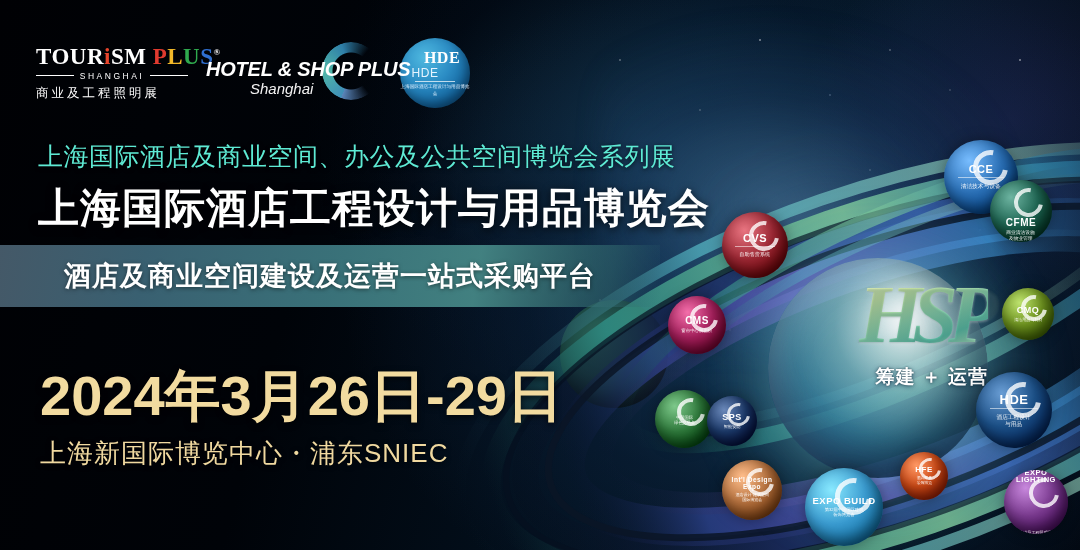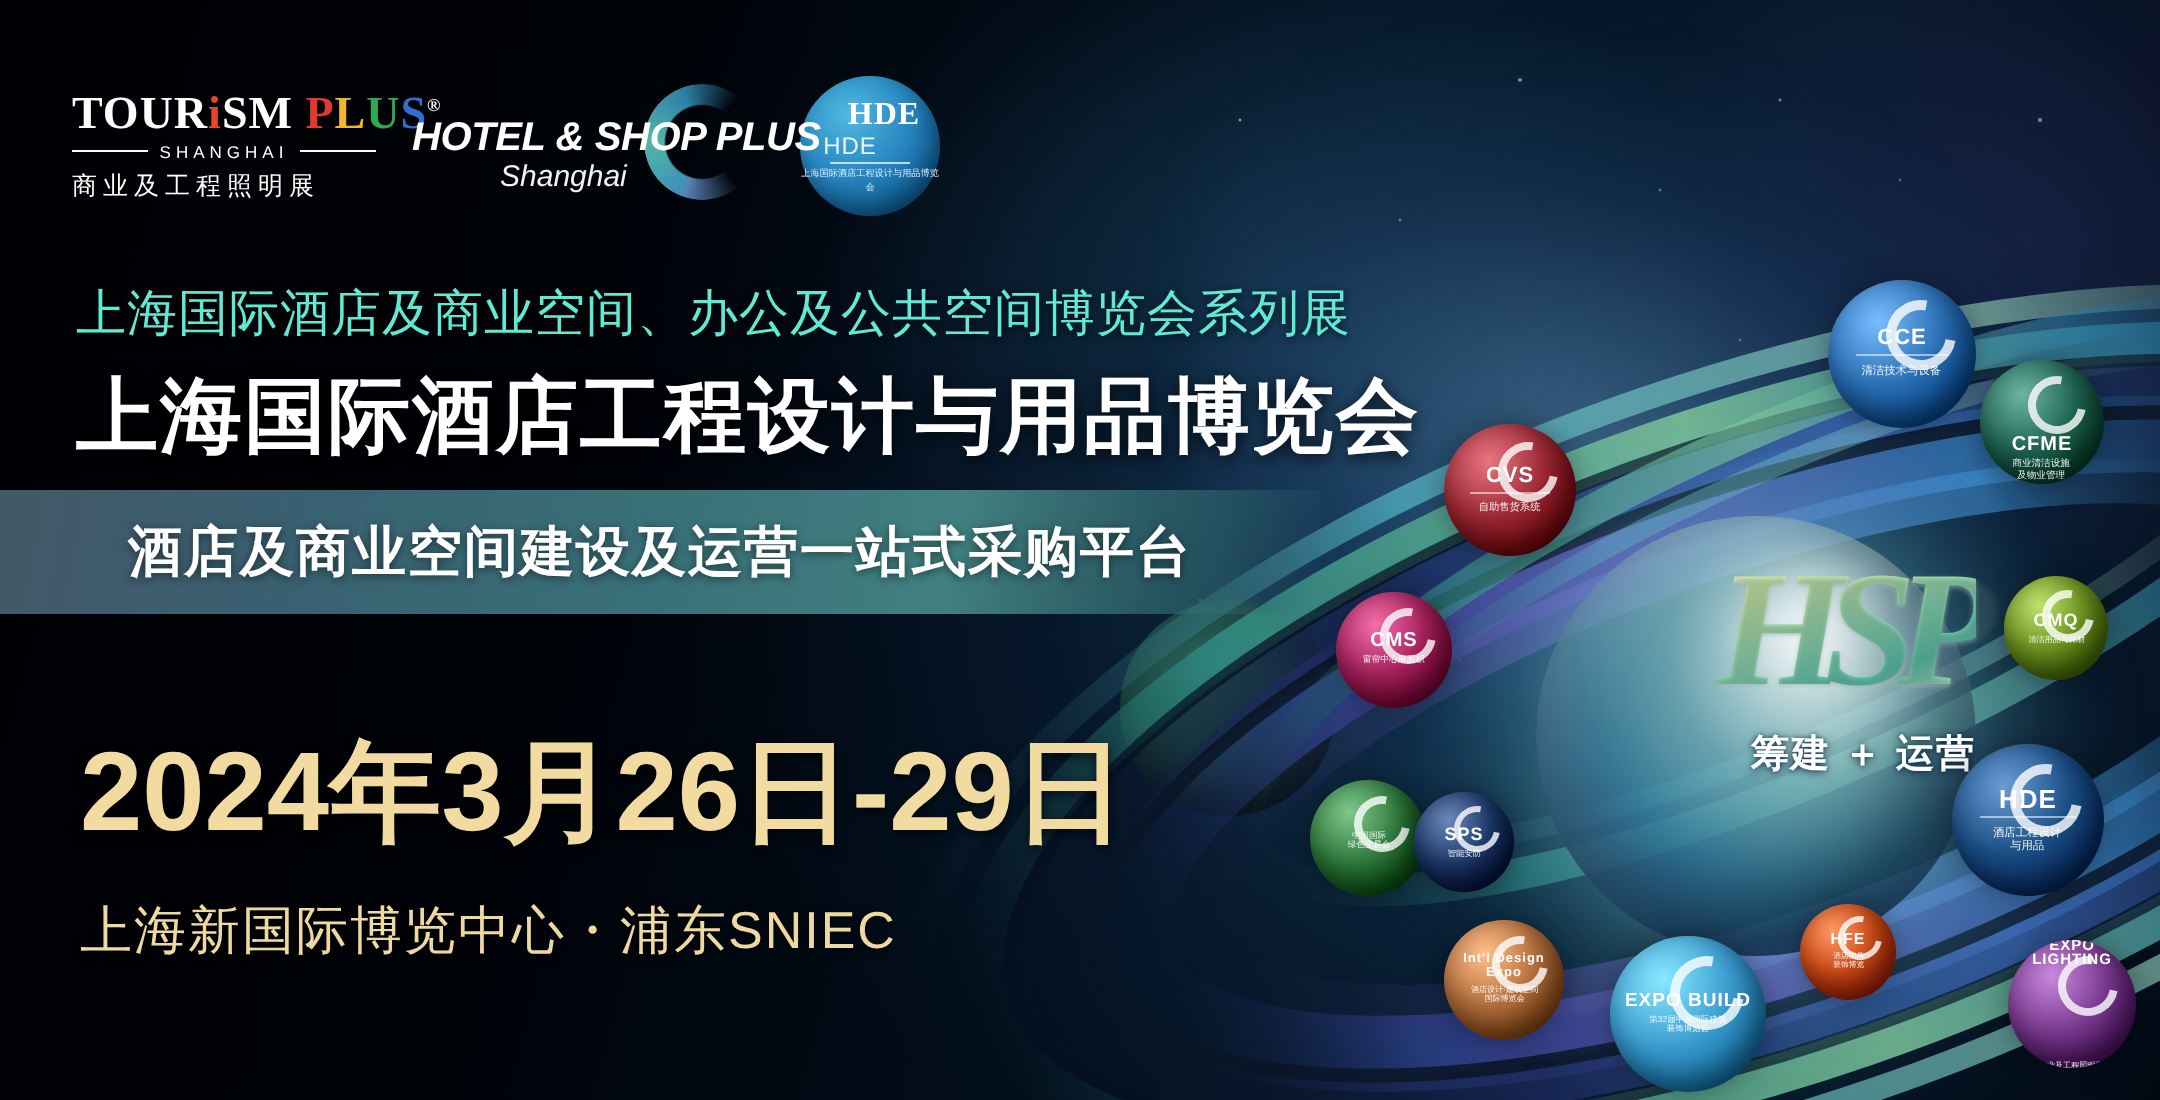--- a/index.html
+++ b/index.html
@@ -222,21 +222,21 @@
   .subbar-text {
     margin-left: 64px; color:#ffffff; font-size: 27px; font-weight: 700; letter-spacing: 1px;
     text-shadow: 0 1px 4px rgba(0,0,0,0.5);
   }
   .dateblock { position:absolute; left: 40px; top: 368px; }
   .date-main {
     color:#f2dba0; font-size: 56px; font-weight: 700; letter-spacing: 0px; line-height: 1;
     text-shadow: 0 2px 6px rgba(0,0,0,0.7);
   }
   .date-venue {
-    color:#f0d9a0; font-size: 26px; font-weight: 500; margin-top: 24px; letter-spacing: 1px;
+    color:#f0d9a0; font-size: 26px; font-weight: 500; margin-top: 12px; letter-spacing: 1px;
     text-shadow: 0 1px 5px rgba(0,0,0,0.7);
   }
 </style>
 </head>
 <body>
 
 <div id="banner">
 
   <div class="bg-base"></div>
   <div class="nebula-a"></div>
@@ -303,21 +303,21 @@
 
   <div class="core-glow"></div>
   <div class="core"></div>
   <div class="core-hilite"></div>
   <div class="core-content">
     <div class="monogram">HSP</div>
     <div class="core-line1">筹建 ＋ 运营</div>
   </div>
 
   <div id="badge-layer">
-      <div class="badge" style="left: 914px; top: 140px; width: 74px; height: 74px; background: radial-gradient(circle at 34% 28%, rgb(120, 189, 255) 0%, rgb(42, 111, 181) 45%, rgb(0, 65, 135) 82%, rgb(0, 37, 107) 100%);">
+      <div class="badge" style="left: 944px; top: 140px; width: 74px; height: 74px; background: radial-gradient(circle at 34% 28%, rgb(120, 189, 255) 0%, rgb(42, 111, 181) 45%, rgb(0, 65, 135) 82%, rgb(0, 37, 107) 100%);">
         <div class="b-mark" style="width: 25px; height: 25px; right: 10px; top: 10px; border-radius: 50%; border-width: 5px; border-style: solid; border-color: rgba(255, 255, 255, 0.88) transparent rgba(255, 255, 255, 0.88) rgba(255, 255, 255, 0.88); border-image: initial; transform: rotate(-35deg);"></div>
         <div class="b-name" style="font-size: 11px;">CCE</div>
         <div class="b-rule"></div>
         <div class="b-sub" style="font-size: 6.2px; white-space: pre-line;">清洁技术与设备</div>
       </div>
       <div class="badge" style="left: 990px; top: 180px; width: 62px; height: 62px; background: radial-gradient(circle at 34% 28%, rgb(109, 180, 161) 0%, rgb(31, 102, 83) 45%, rgb(0, 56, 37) 82%, rgb(0, 28, 9) 100%); justify-content: flex-end;">
         <div class="b-mark" style="width: 21px; height: 21px; right: 9px; top: 8px; border-radius: 50%; border-width: 4px; border-style: solid; border-color: rgba(255, 255, 255, 0.88) transparent rgba(255, 255, 255, 0.88) rgba(255, 255, 255, 0.88); border-image: initial; transform: rotate(-35deg);"></div>
         <div class="b-name" style="font-size: 10px;">CFME</div>
         <div class="b-sub" style="font-size: 5.2px; white-space: pre-line;">商业清洁设施
 及物业管理</div>

